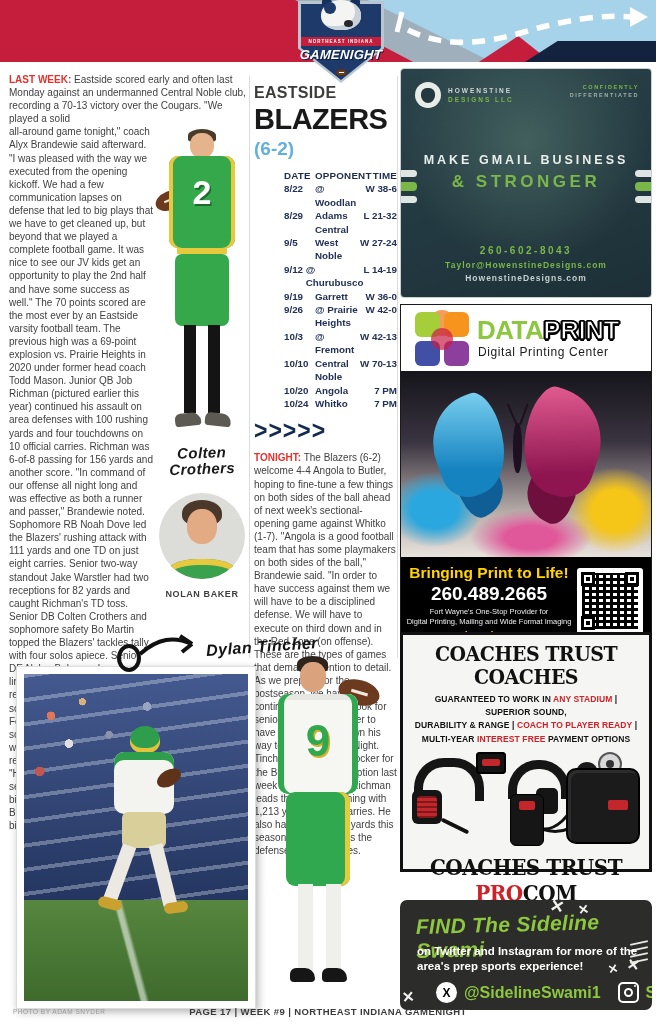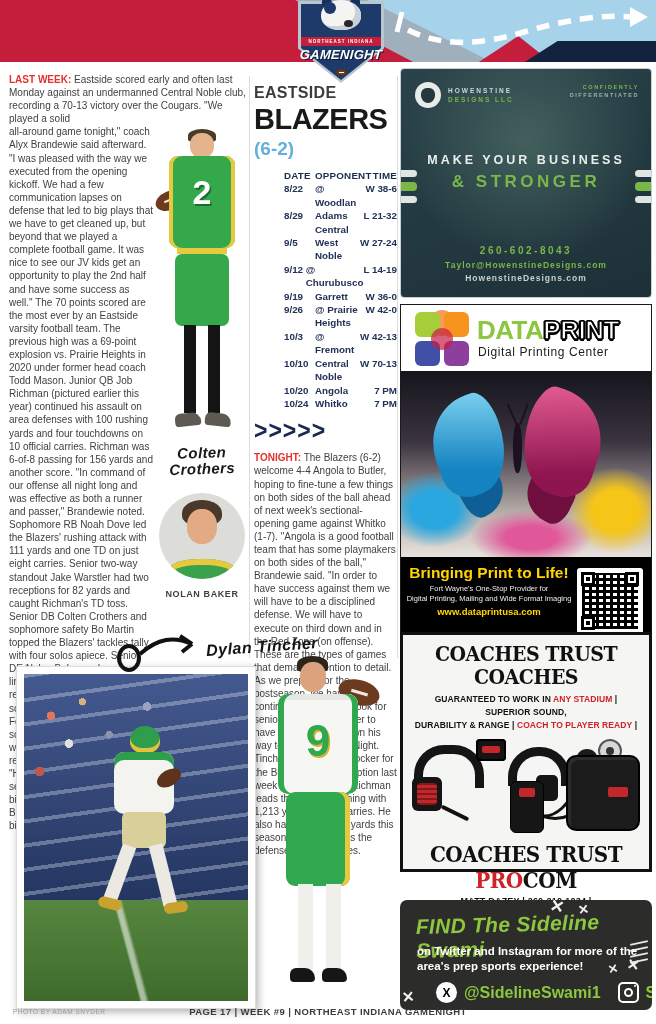--- a/index.html
+++ b/index.html
@@ -461,21 +461,21 @@
         <i></i>
         <i class="g"></i>
         <i></i>
       </div>
     <div class="hw-bars rgt">
         <i></i>
         <i class="g"></i>
         <i></i>
       </div>
     <div class="hw-head">
-      <div class="hw-h1">MAKE YOUR BUSINESS</div>
+      <div class="hw-h1">MAKE GMAIL BUSINESS</div>
       <div class="hw-h3">&amp; STRONGER</div>
     </div>
     <div class="hw-foot">
       <div class="hw-ph">260-602-8043</div>
       <div class="hw-em">Taylor@HowenstineDesigns.com</div>
       <div class="hw-wb">HowenstineDesigns.com</div>
     </div>
   </div>
 
   <div class="ad dp">
@@ -497,38 +497,40 @@
       <div class="wingR2"></div>
       <div class="wingL"></div>
       <div class="wingR"></div>
       <div class="ant a1"></div>
       <div class="ant a2"></div>
       <div class="bfly-body"></div>
     </div>
     <div class="dp-blk">
       <div class="dp-bl">
         <div class="dp-t1">Bringing Print to Life!</div>
+        <div class="dp-t2">260.489.2665</div>
         <div class="dp-t3">Fort Wayne's One-Stop Provider for</div>
         <div class="dp-t4">Digital Printing, Mailing and Wide Format Imaging</div>
         <div class="dp-t5">www.dataprintusa.com</div>
       </div>
       <div class="qr">
         <div class="qrn"></div>
         <div class="qrf tl"></div>
         <div class="qrf tr"></div>
         <div class="qrf bl"></div>
       </div>
     </div>
   </div>
 
   <div class="ad pc">
     <div class="pc-title">COACHES TRUST COACHES</div>
     <div class="pc-bul">
       <div><span>GUARANTEED TO WORK IN </span><span class="r">ANY STADIUM</span><span> | SUPERIOR SOUND,</span></div>
       <div><span>DURABILITY &amp; RANGE | </span><span class="r">COACH TO PLAYER READY</span><span> |</span></div>
+      <div><span>MULTI-YEAR </span><span class="r">INTEREST FREE</span><span> PAYMENT OPTIONS</span></div>
     </div>
     <div class="pc-prod">
       <svg width="232" height="104" style="position:absolute;left:0;top:0;">
         <path d="M114,70 C 140,96 165,60 172,30" stroke="#111" stroke-width="3" fill="none"></path>
         <path d="M118,72 C 155,100 190,60 196,22" stroke="#111" stroke-width="3" fill="none"></path>
       </svg>
       <div class="hs-arc hs1"></div>
       <div class="hs1pad"></div>
       <div class="hs1mic"></div>
       <div class="pack1"></div>

